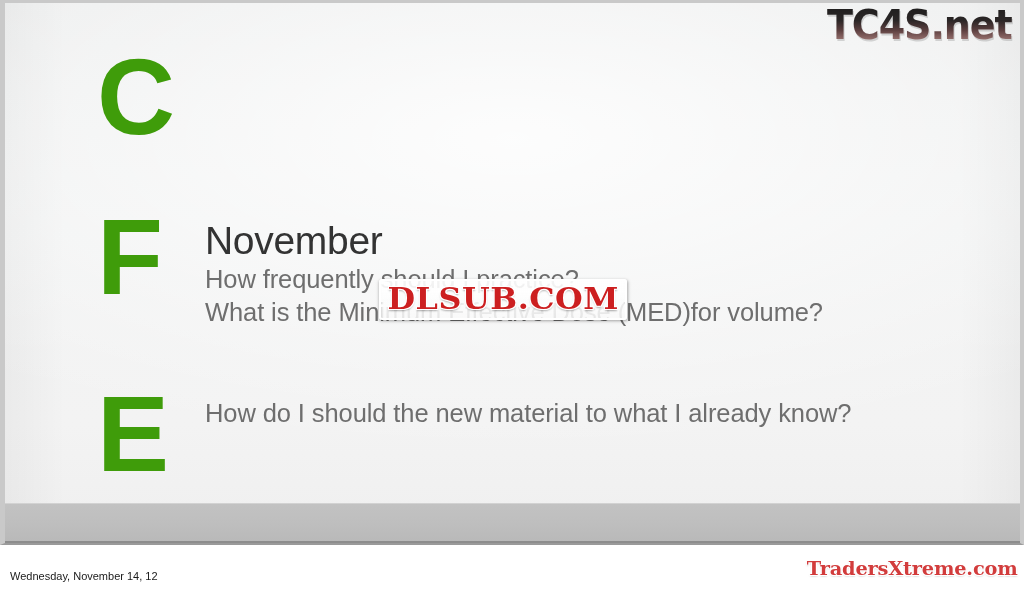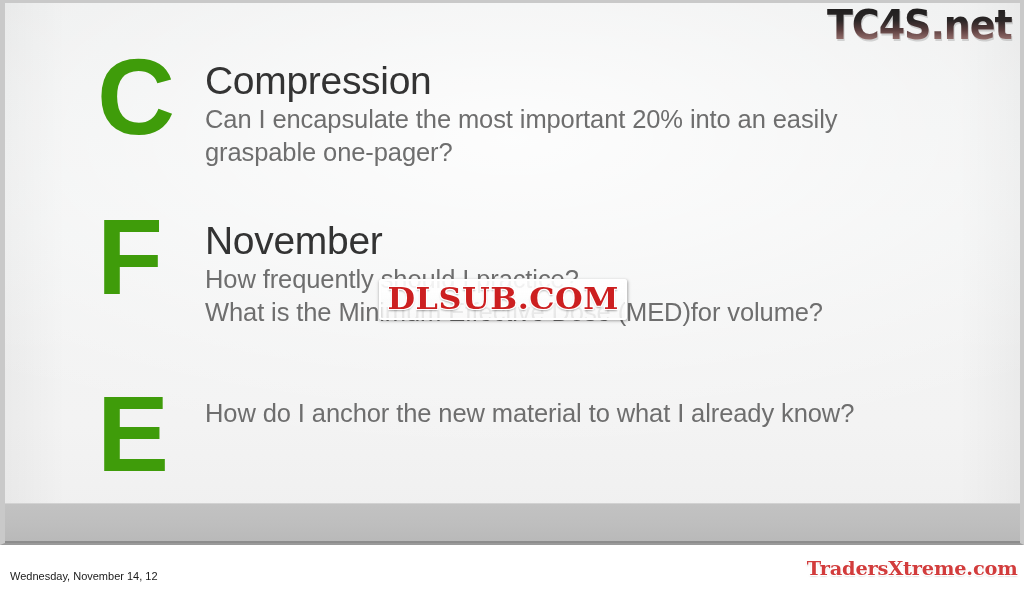--- a/index.html
+++ b/index.html
@@ -229,45 +229,38 @@
 
     <div class="slide-sheen"></div>
 
     <div class="brand-logo-shadow">TC4S.net</div>
     <div class="brand-logo">TC4S.net</div>
 
     <div class="content">
 
       <div class="block" id="block-compression">
         <div class="block-letter">C</div>
-        <div class="block-text">
-          <div class="block-title">Compression</div>
-          <div class="block-body">
-            <span class="line">Can I encapsulate the most important 20% into an easily</span>
-            <span class="line">graspable one-pager?</span>
-          </div>
-        </div>
       </div>
 
       <div class="block" id="block-frequency">
         <div class="block-letter">F</div>
         <div class="block-text">
           <div class="block-title">November</div>
           <div class="block-body">
             <span class="line">How frequently should I practice?</span>
             <span class="line">What is the Minimum Effective Dose (MED)for volume?</span>
           </div>
         </div>
       </div>
 
       <div class="block" id="block-encoding">
         <div class="block-letter">E</div>
         <div class="block-text">
           <div class="block-body">
-            <span class="line">How do I anchor the new material to what I already know?</span>
+            <span class="line">How do I should the new material to what I already know?</span>
           </div>
         </div>
       </div>
 
     </div>
 
     <div class="watermark">DLSUB.COM</div>
 
     <div class="stage-footer-band"></div>
 

